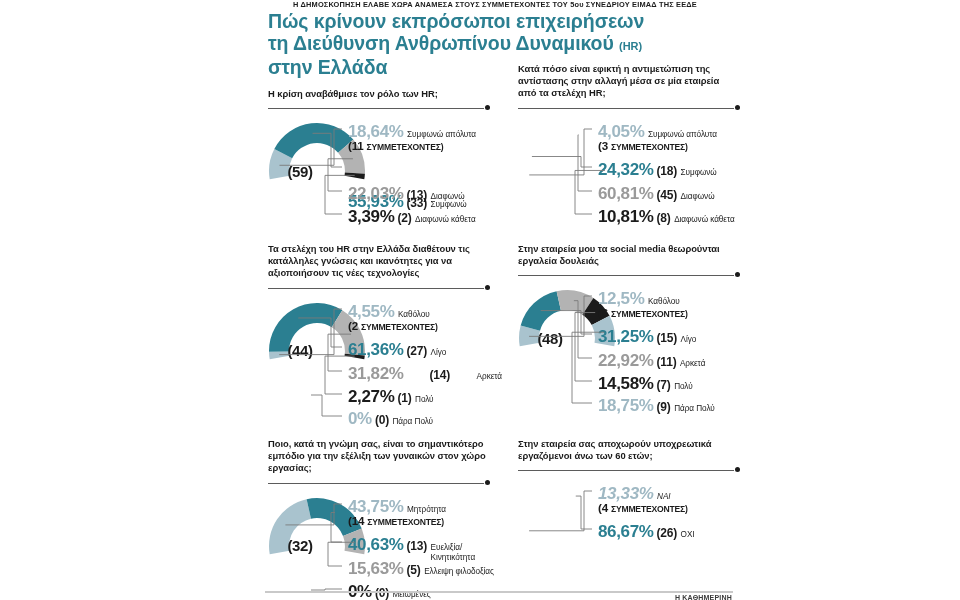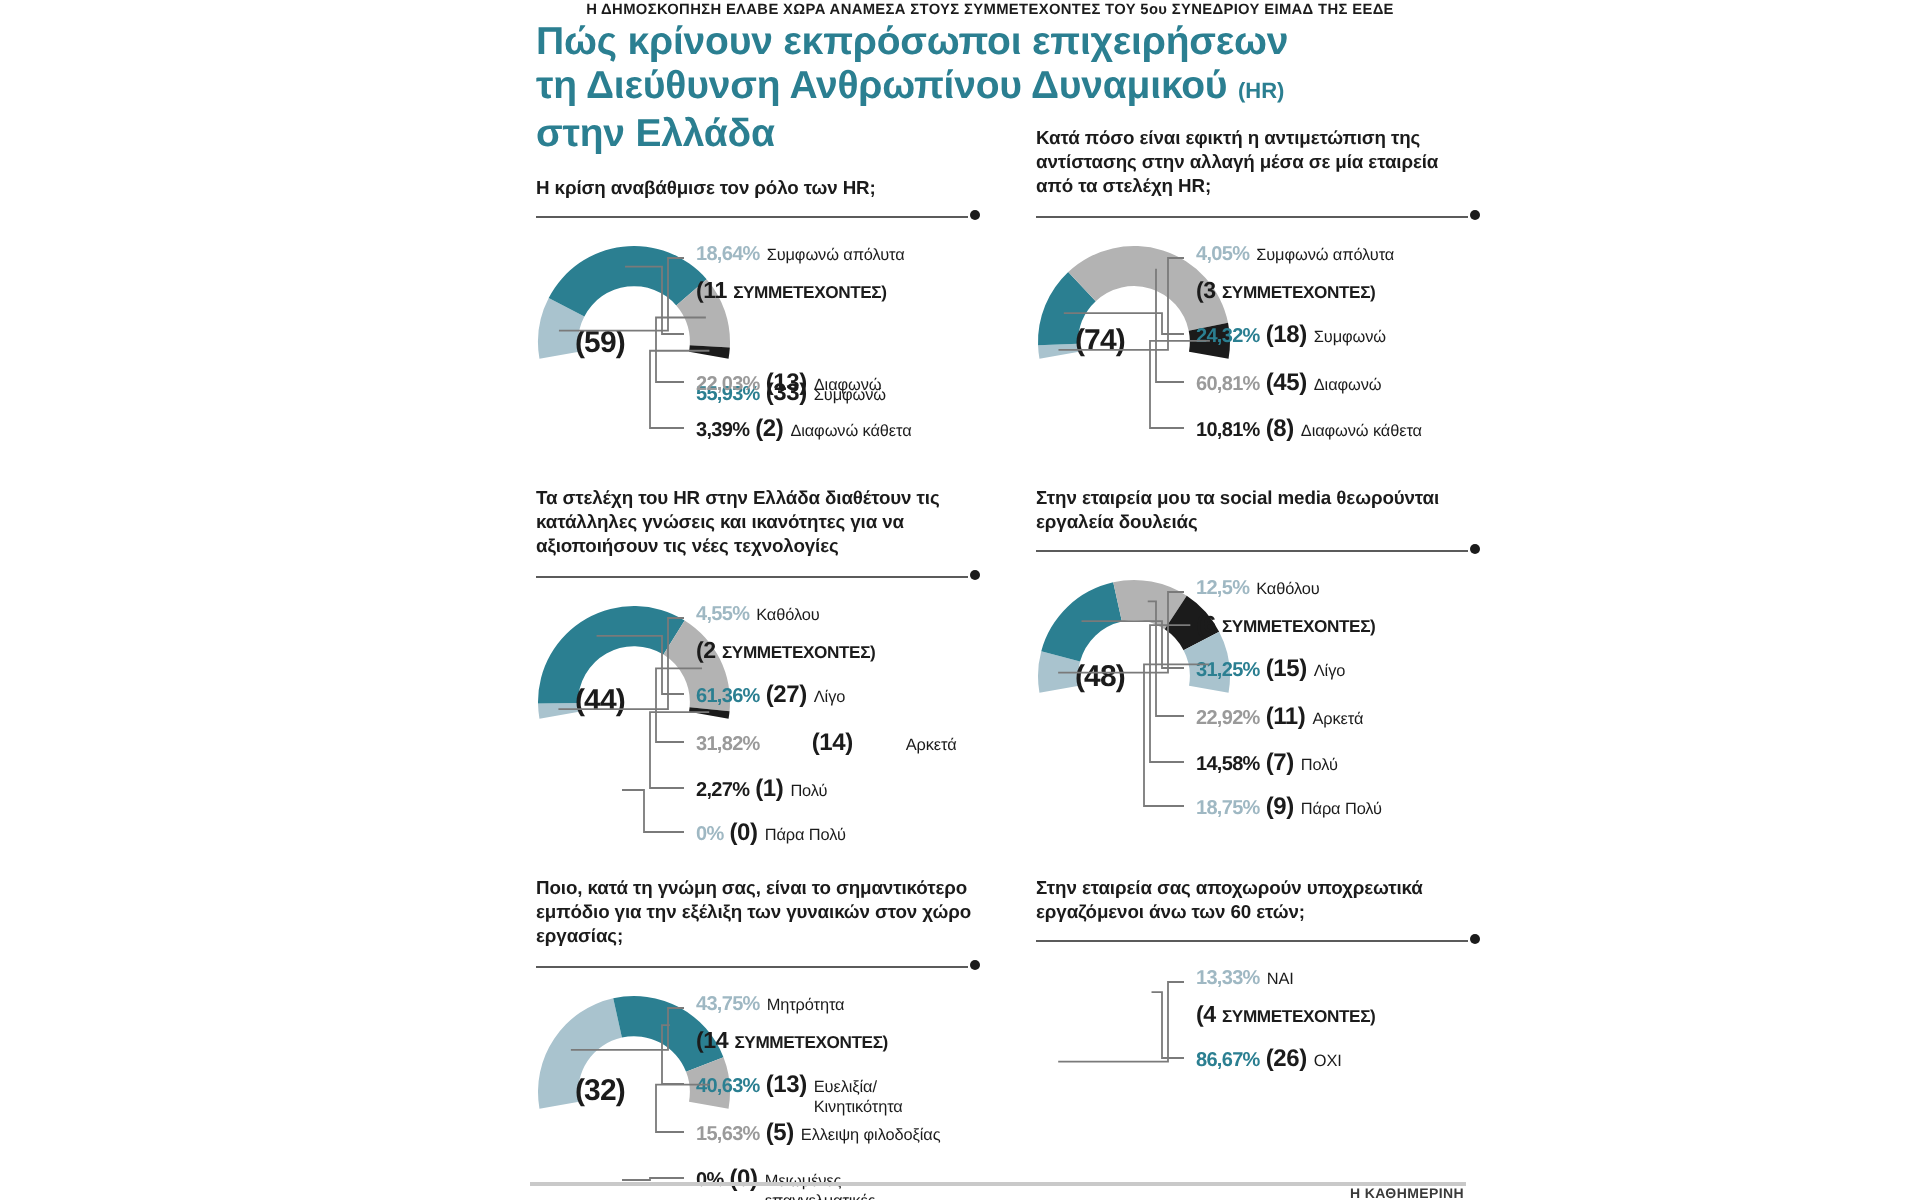--- a/index.html
+++ b/index.html
@@ -56,21 +56,21 @@
     font-size:15px;font-weight:bold;color:#1b1b1b;
     letter-spacing:-0.4px;
     padding-right:34px;box-sizing:border-box;
   }
 
   .legend{position:absolute;}
   .lrow{
     display:flex;align-items:baseline;
     white-space:nowrap;
   }
-  .pct{font-size:10px;font-weight:bold;letter-spacing:-0.35px;}
+  .pct{font-size:17px;font-weight:bold;letter-spacing:-0.35px;}
   .cnt{font-size:12px;font-weight:bold;color:#1b1b1b;margin-left:3px;letter-spacing:-0.2px;}
   .lab{font-size:8.2px;color:#1b1b1b;margin-left:3.5px;font-weight:normal;letter-spacing:-0.05px;}
   .lab.two{white-space:normal;display:inline-block;line-height:10.5px;max-width:84px;}
   .sub{
     font-size:11.6px;font-weight:bold;color:#1b1b1b;letter-spacing:-0.2px;
     white-space:nowrap;
   }
   .sub .small{font-size:8.6px;}
 
   
@@ -142,26 +142,20 @@
           </svg>
         </div>
       </div>
       <div class="panel" style="left: 518px; top: 63px; width: 462px;">
         <div class="panel-title" style="width: 222px;">Κατά πόσο είναι εφικτή η αντιμετώπιση της αντίστασης στην αλλαγή μέσα σε μία εταιρεία από τα στελέχη HR;</div>
         <div class="rule" style="width: 222px;">
           <div class="ln"></div>
           <div class="dot"></div>
         </div>
         <div class="chart-row" style="height: 130px;">
-          <div class="donut" style="width: 98px; height: 98px; left: 0px; top: 8px;"><svg width="98" height="98" viewBox="0 0 98 98">
-              <path d="M 1.7292278554140168 57.33511252801266 A 48 48 0 0 1 1.0261649042046699 50.58465964845342 L 21.085224703634097 49.92207383294383 A 27.929999999999996 27.929999999999996 0 0 0 21.494319458369034 53.84999360223737 Z" fill="#a9c3ce"></path>
-              <path d="M 1.0261649042046699 50.58465964845342 A 48 48 0 0 1 16.11533965677853 14.034315191734663 L 29.865238262788008 28.654342152190612 A 27.929999999999996 27.929999999999996 0 0 0 21.085224703634097 49.92207383294383 Z" fill="#2b7f91"></path>
-              <path d="M 16.11533965677853 14.034315191734663 A 48 48 0 0 1 96.0159663702936 39.330516752823755 L 76.35741543171457 43.37356943554932 A 27.929999999999996 27.929999999999996 0 0 0 29.865238262788008 28.654342152190612 Z" fill="#b3b3b3"></path>
-              <path d="M 96.0159663702936 39.330516752823755 A 48 48 0 0 1 96.27077214458598 57.33511252801266 L 76.50568054163097 53.84999360223736 A 27.929999999999996 27.929999999999996 0 0 0 76.35741543171457 43.37356943554932 Z" fill="#1b1b1b"></path>
-            </svg><div class="center-label">(74)</div></div>
           <div class="legend" style="left: 80px; top: 8px;">
             <div class="lrow" style="position: absolute; left: 0px; top: 0px;">
               <span class="pct" style="color: rgb(159, 184, 195);">4,05%</span>
               <span class="lab">Συμφωνώ απόλυτα</span>
             </div>
             <div class="sub" style="position: absolute; left: 0px; top: 17px;"><span>(3</span> <span class="small">ΣΥΜΜΕΤΕΧΟΝΤΕΣ)</span></div>
             <div class="lrow" style="position: absolute; left: 0px; top: 38px;">
               <span class="pct" style="color: rgb(43, 127, 145);">24,32%</span>
               <span class="cnt">(18)</span>
               <span class="lab">Συμφωνώ</span>
@@ -327,21 +321,21 @@
         </div>
       </div>
       <div class="panel" style="left: 518px; top: 438px; width: 462px;">
         <div class="panel-title" style="width: 222px;">Στην εταιρεία σας αποχωρούν υποχρεωτικά εργαζόμενοι άνω των 60 ετών;</div>
         <div class="rule" style="width: 222px;">
           <div class="ln"></div>
           <div class="dot"></div>
         </div>
         <div class="chart-row" style="height: 130px;">
           <div class="legend" style="left: 80px; top: 8px;">
-            <div class="lrow" style="position: absolute; left: 0px; top: 0px;">
+            <div class="lrow" style="position: absolute; left: 0px; top: 0px; font-style: italic;">
               <span class="pct" style="color: rgb(159, 184, 195);">13,33%</span>
               <span class="lab">ΝΑΙ</span>
             </div>
             <div class="sub" style="position: absolute; left: 0px; top: 17px;"><span>(4</span> <span class="small">ΣΥΜΜΕΤΕΧΟΝΤΕΣ)</span></div>
             <div class="lrow" style="position: absolute; left: 0px; top: 38px;">
               <span class="pct" style="color: rgb(43, 127, 145);">86,67%</span>
               <span class="cnt">(26)</span>
               <span class="lab">ΟΧΙ</span>
             </div>
           </div>

